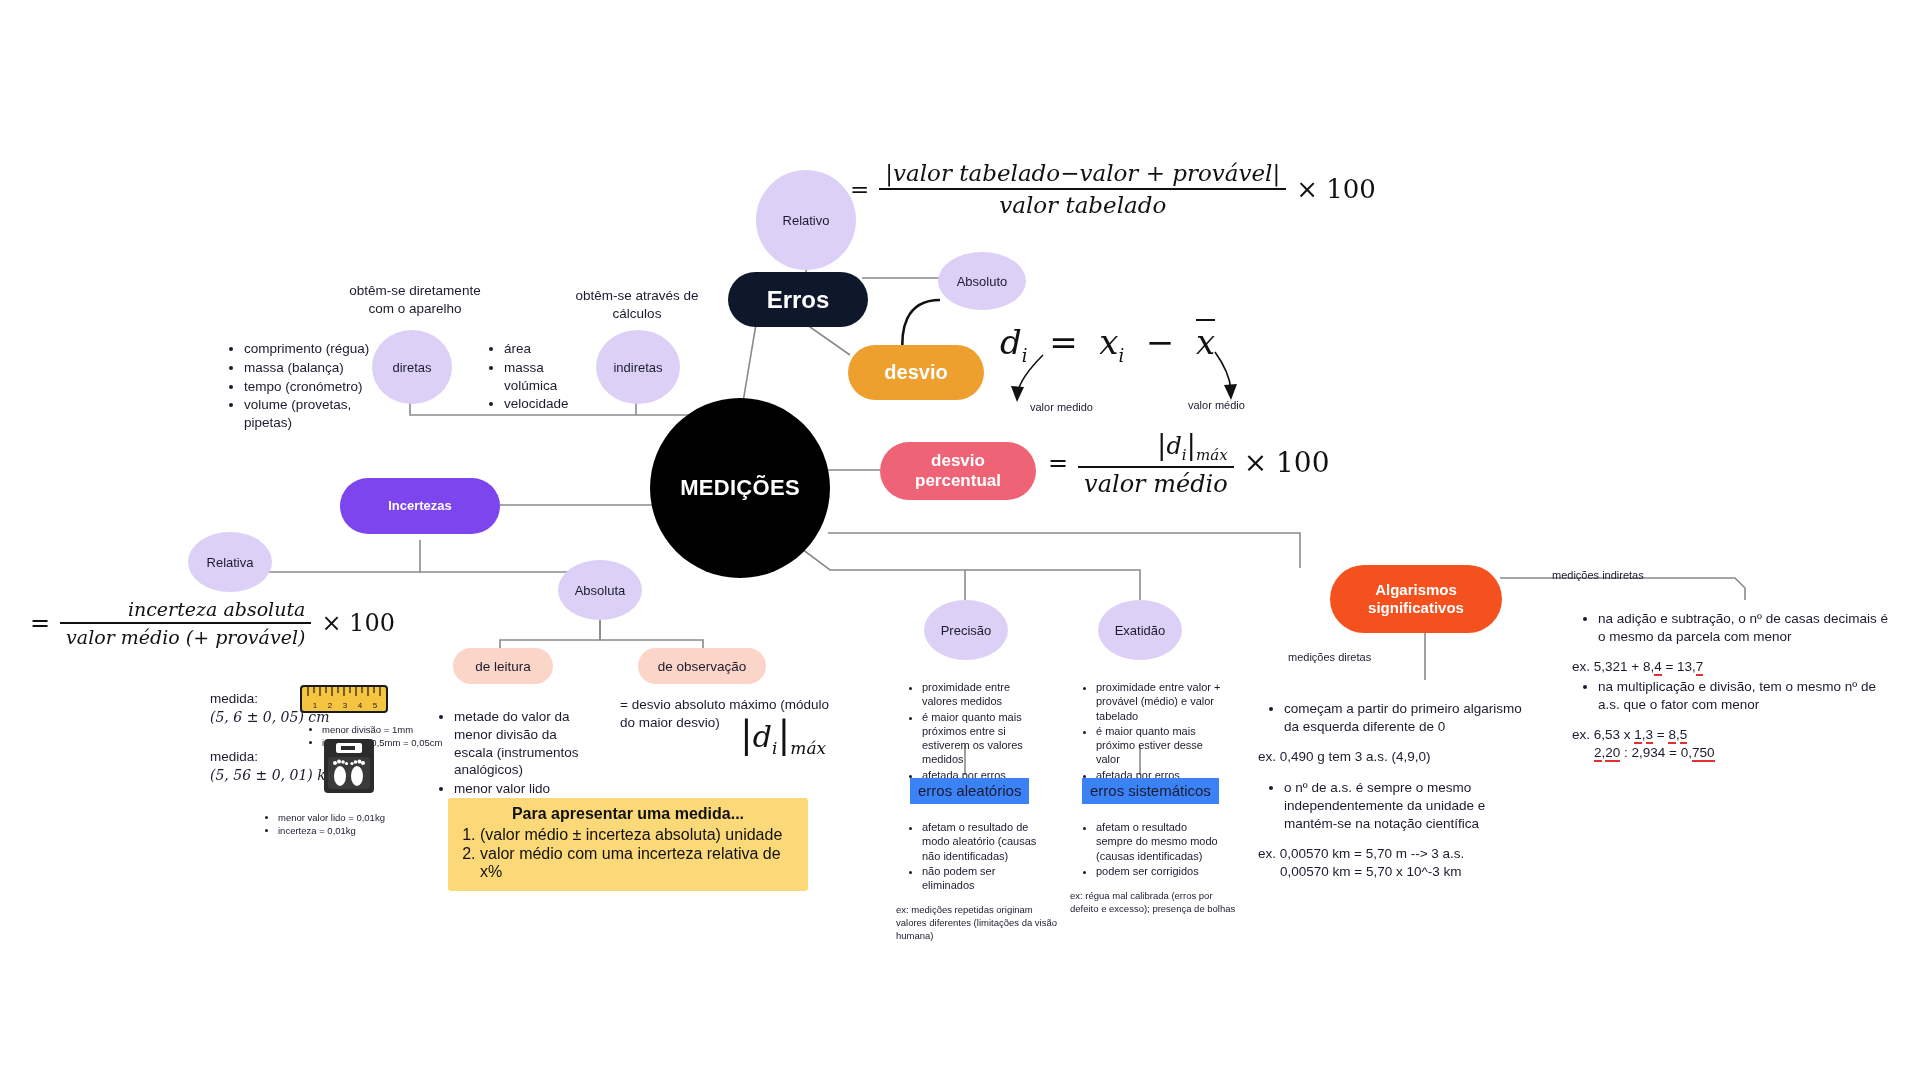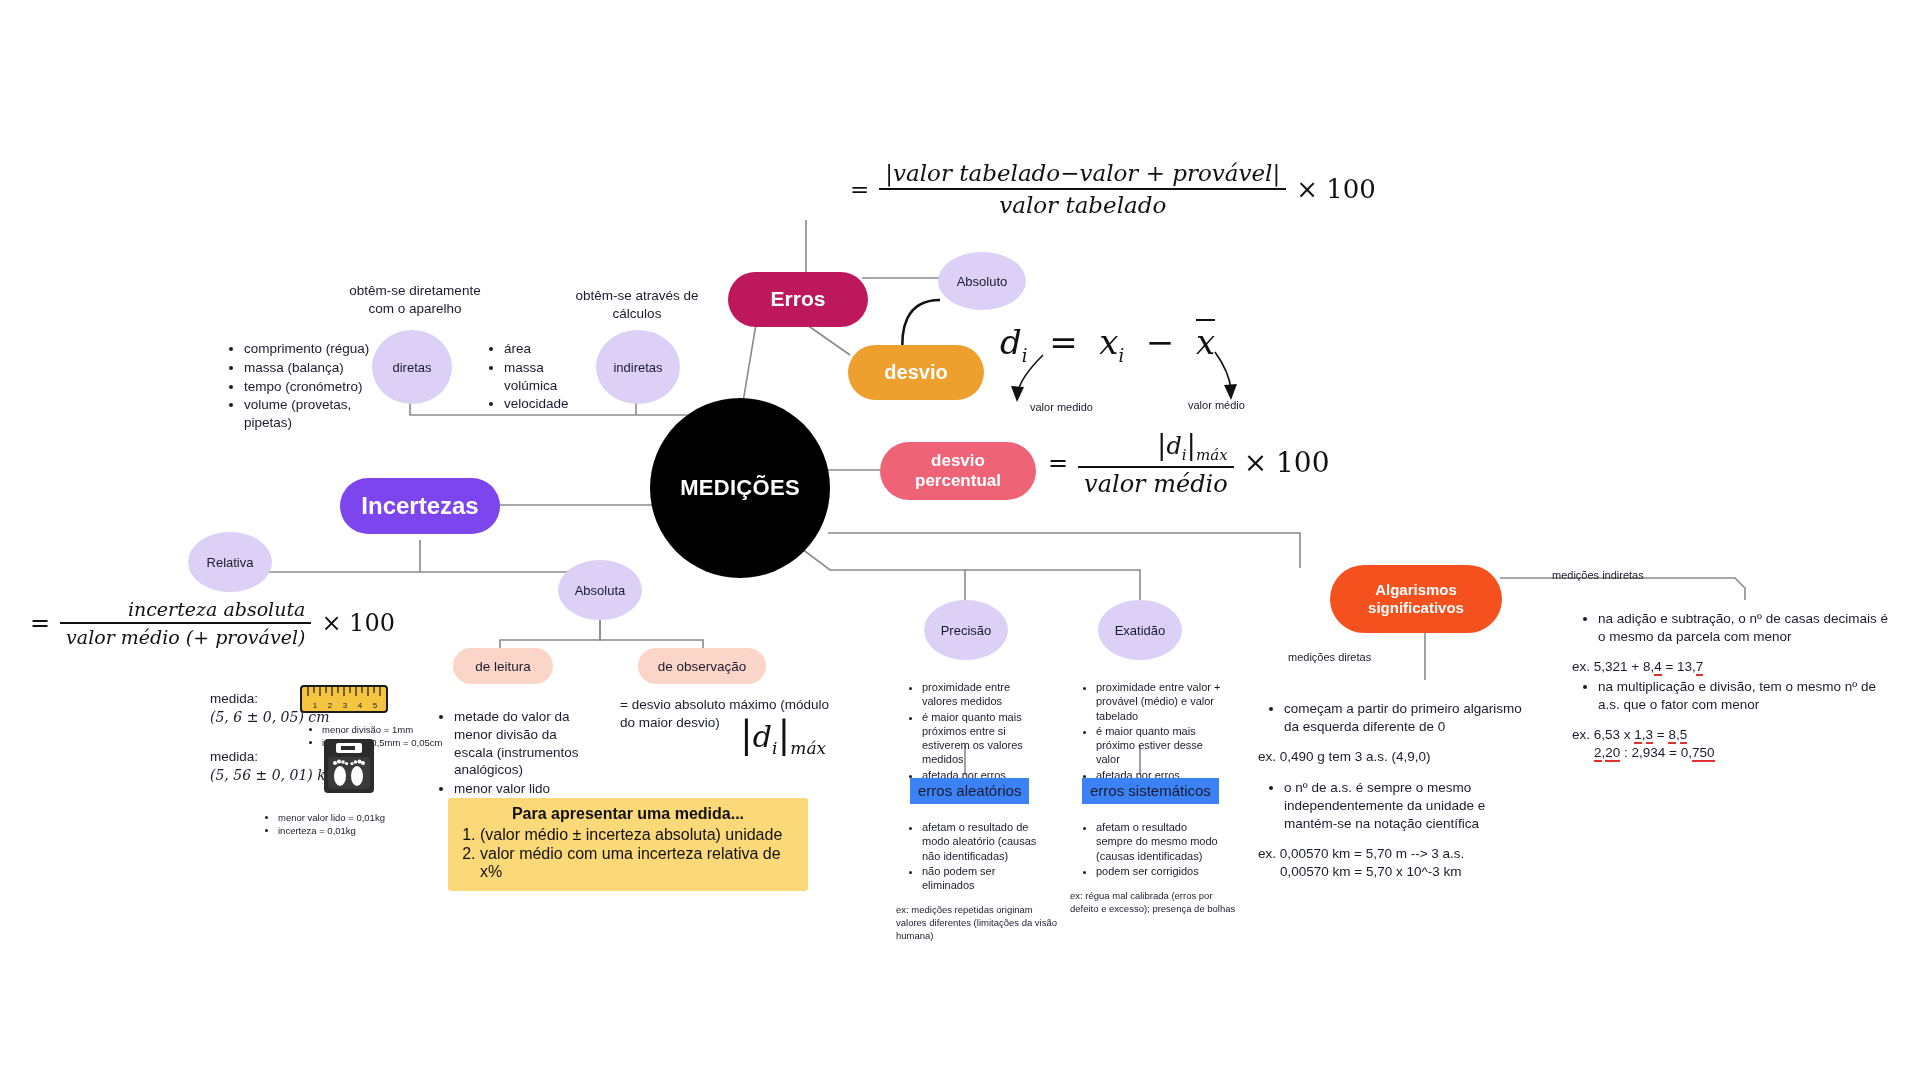--- a/index.html
+++ b/index.html
@@ -10,24 +10,24 @@
 
   .node{position:absolute;display:flex;align-items:center;justify-content:center;
         text-align:center;box-sizing:border-box;}
 
   
   .n-central{background:#000000;color:#ffffff;border-radius:50%;
              font-weight:bold;font-size:22px;letter-spacing:.3px;}
 
   
   .pill{border-radius:40px;color:#ffffff;font-weight:bold;line-height:1.15;}
-  .p-erros{background:#be185d;font-size:21px;}
+  .p-erros{background:#0f172a;font-size:24px;}
   .p-desvio{background:#eda02e;font-size:20px;}
   .p-desvperc{background:#ef6377;font-size:17px;}
-  .p-incertezas{background:#7c45ed;font-size:24px;}
+  .p-incertezas{background:#7c45ed;font-size:13px;}
   .p-algarismos{background:#f4511e;font-size:15px;}
 
   
   .circ{background:#dcd0f7;border-radius:50%;font-size:13px;color:#1b1b2f;}
 
   
   .salmon{background:#fbd5c8;border-radius:22px;font-size:13.5px;color:#1b1b2f;}
 
   
   .txt{position:absolute;font-size:13.5px;line-height:1.32;color:#1b1b2f;}
@@ -98,20 +98,23 @@
       <path d="M 1140 745 L 1140 775"></path>
 
       <path d="M 828 533 L 1300 533 L 1300 568"></path>
 
       <path d="M 1425 610 L 1425 680"></path>
 
       <path d="M 1500 578 L 1735 578 L 1745 588 L 1745 600"></path>
     </g>
   </svg>
 
+  <div class="node circ" style="left:756px;top:170px;width:100px;height:100px;">
+    <span>Relativo</span>
+  </div>
 
   <div class="math" style="left:850px;top:160px;font-size:23px;">
     <div class="eqrow">
       <span class="upright">=</span>
       <span class="frac">
         <span class="num">|valor tabelado−valor + provável|</span>
         <span class="den">valor tabelado</span>
       </span>
       <span class="upright" style="font-size:26px;">× 100</span>
     </div>

